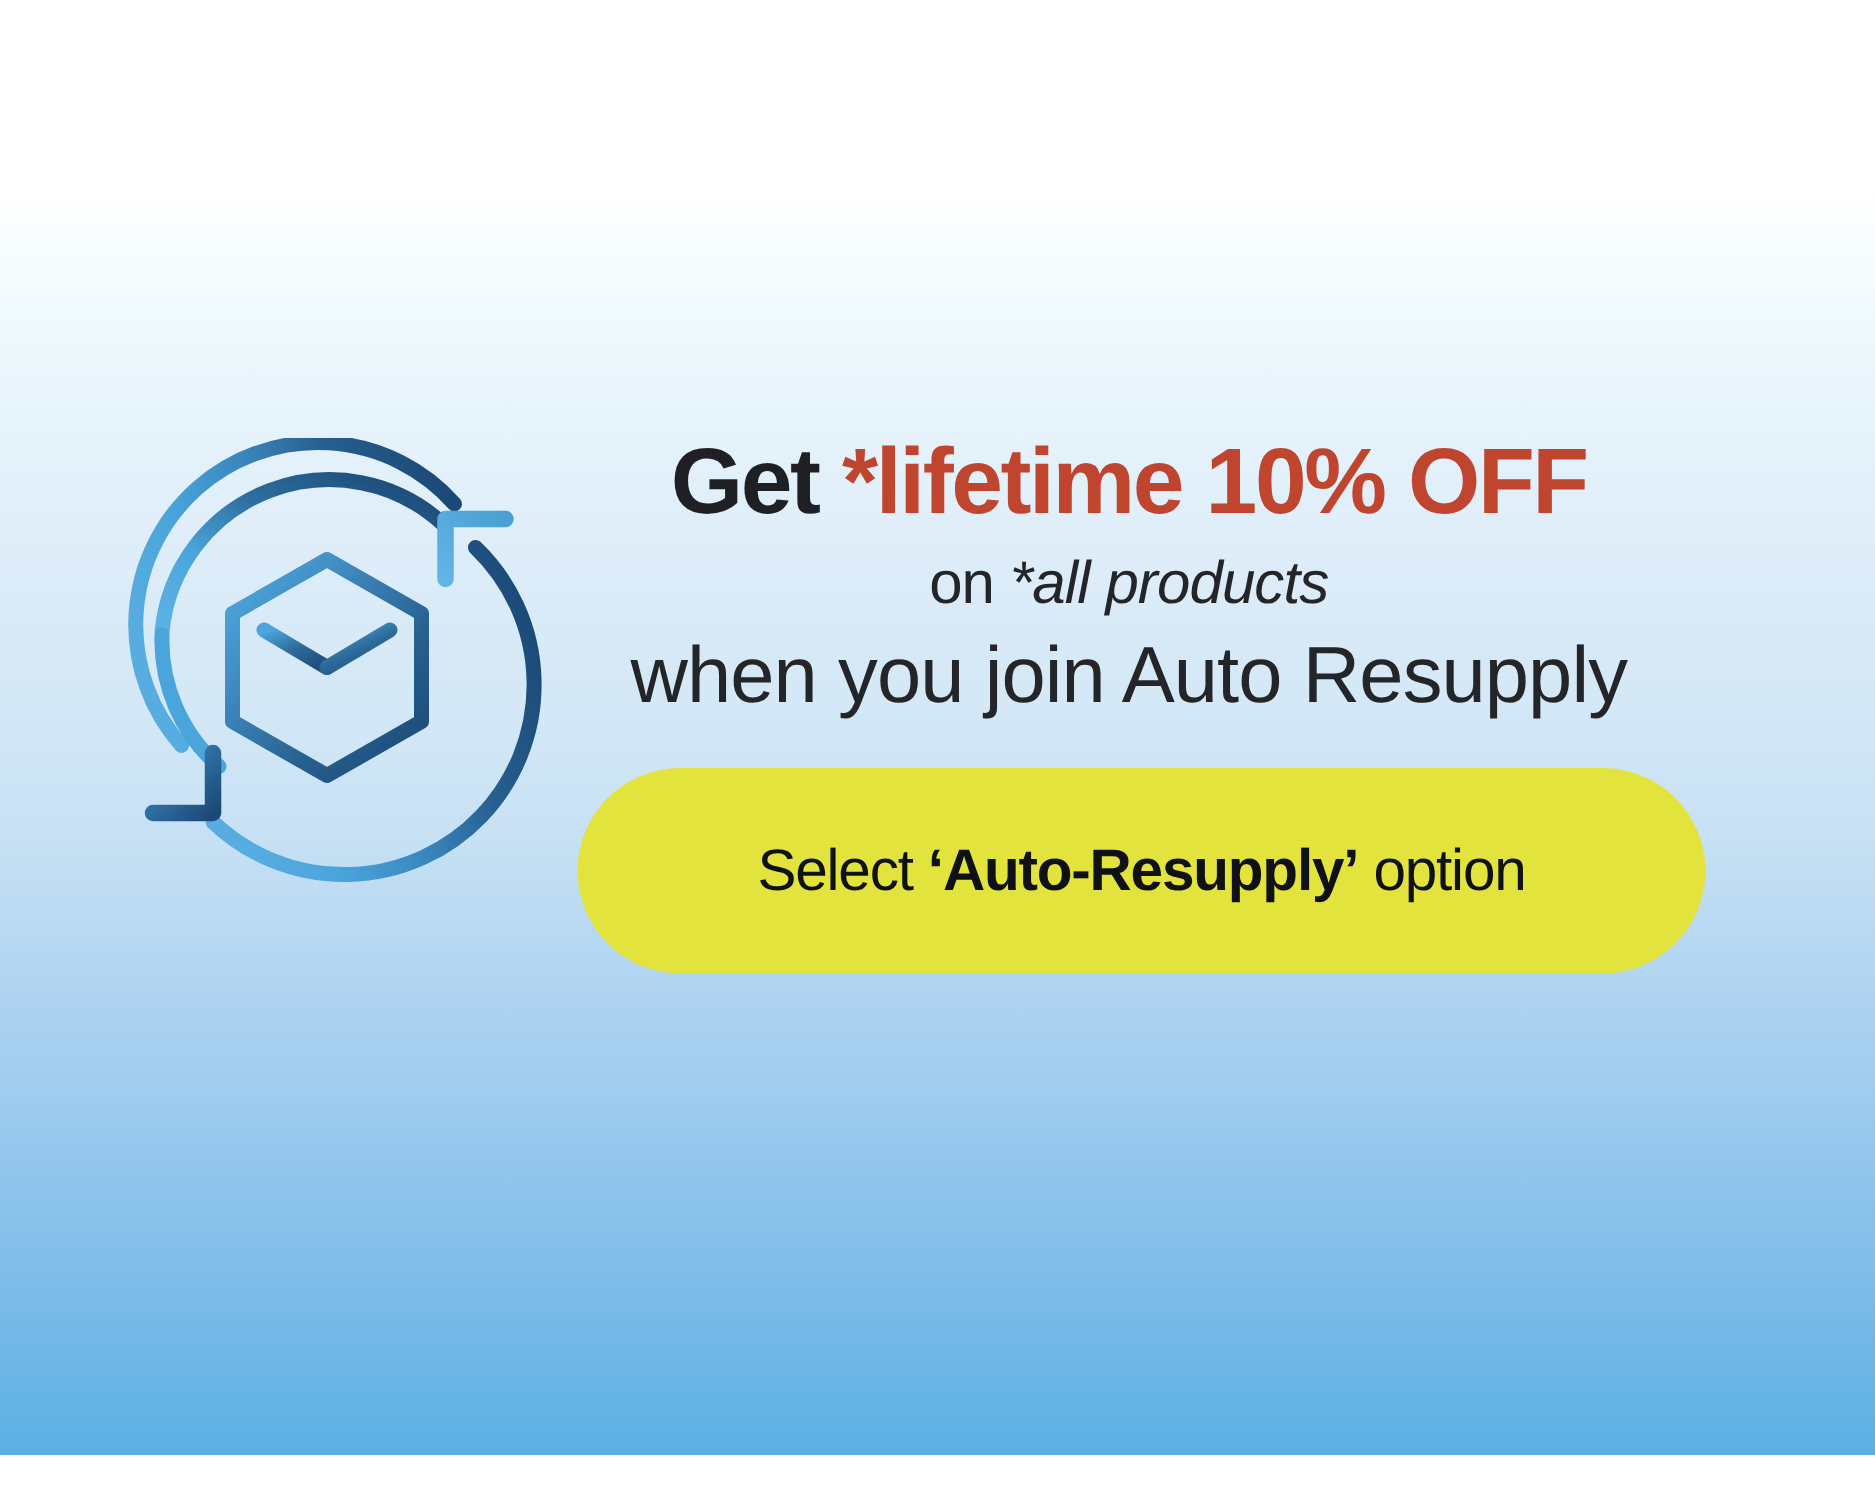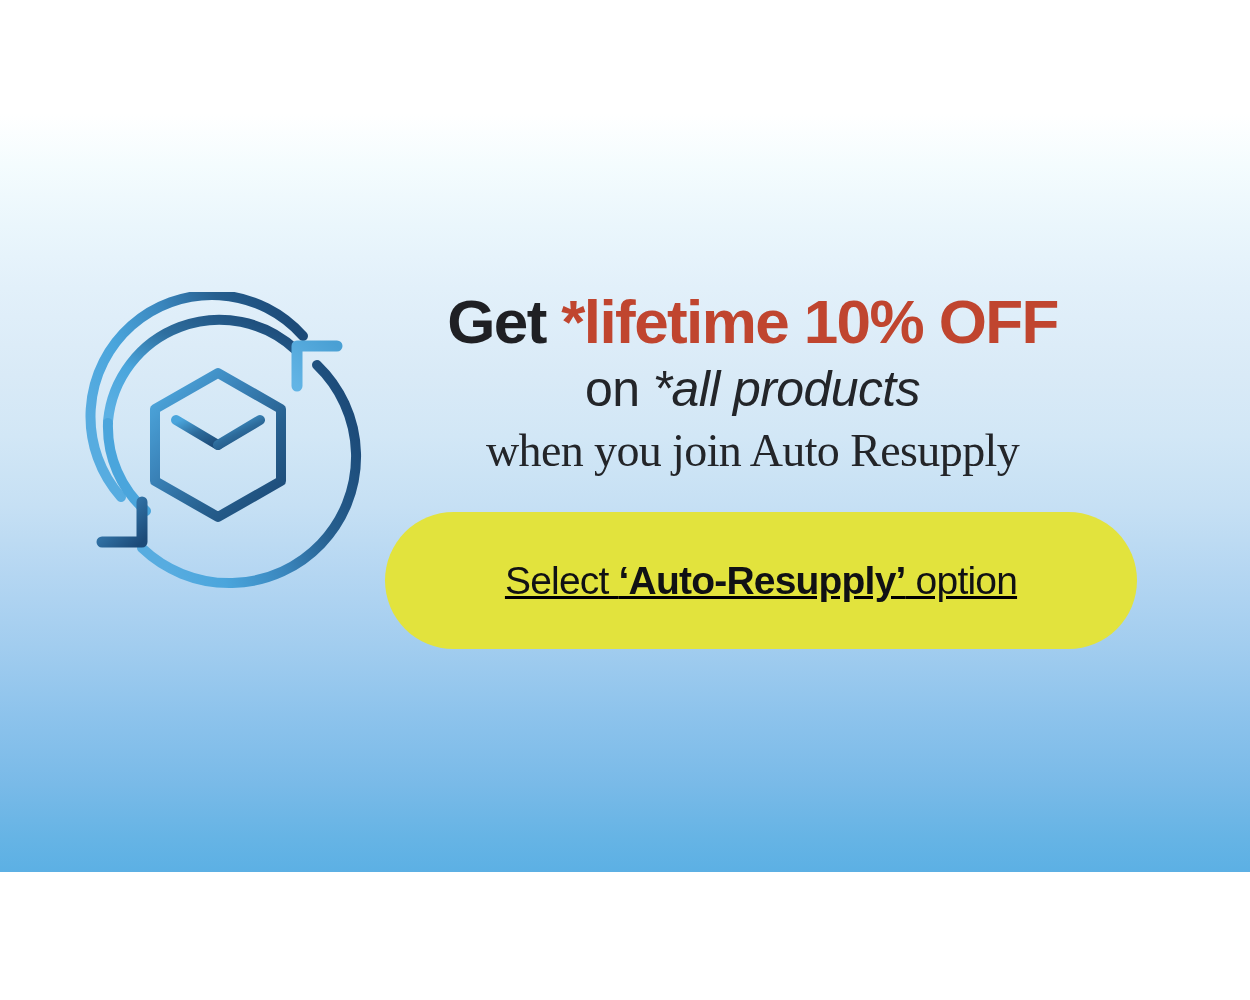--- a/index.html
+++ b/index.html
@@ -11,21 +11,21 @@
   }
 
   body {
     font-family: "Liberation Sans", sans-serif;
     background: #ffffff;
   }
 
   #banner {
     position: relative;
     width: 1250px;
-    height: 872px;
+    height: 970px;
     background: linear-gradient(180deg,
         #ffffff   0%,
         #ffffff  13%,
         #f4fcfe  19%,
         #eaf6fc  26%,
         #e2f0fa  33%,
         #d9eaf7  43%,
         #d2e7f6  50%,
         #c6e0f4  58%,
         #b4d6f2  66%,
@@ -64,52 +64,51 @@
     letter-spacing: -1.6px;
     color: #1f2024;
     white-space: nowrap;
   }
   .headline .accent { color: #c0452f; }
 
   .sub1 {
     font-family: "Liberation Sans", sans-serif;
     font-weight: 300;
     font-style: italic;
-    font-size: 50px;
+    font-size: 40px;
     line-height: 62px;
     letter-spacing: -0.6px;
     color: #232529;
     white-space: nowrap;
   }
   .sub1 .roman { font-style: normal; }
 
   .sub2 {
-    font-family: Liberation Serif, serif;
+    font-family: Liberation Sans, sans-serif;
     font-weight: 300;
-    font-size: 46px;
+    font-size: 53px;
     line-height: 62px;
     letter-spacing: -0.6px;
     color: #232529;
     white-space: nowrap;
   }
 
   
   #pill {
     position: absolute;
     left: 385px;
     top: 512px;
     width: 752px;
     height: 137px;
     background: #e2e33d;
     border-radius: 69px;
     display: flex;
     flex-direction: column;
     align-items: center;
     justify-content: center;
-    text-decoration: underline;
   }
   .pill-line {
     font-family: "Liberation Sans", sans-serif;
     font-weight: 700;
     font-size: 39px;
     line-height: 48px;
     letter-spacing: -0.8px;
     color: #101114;
     white-space: nowrap;
   }

